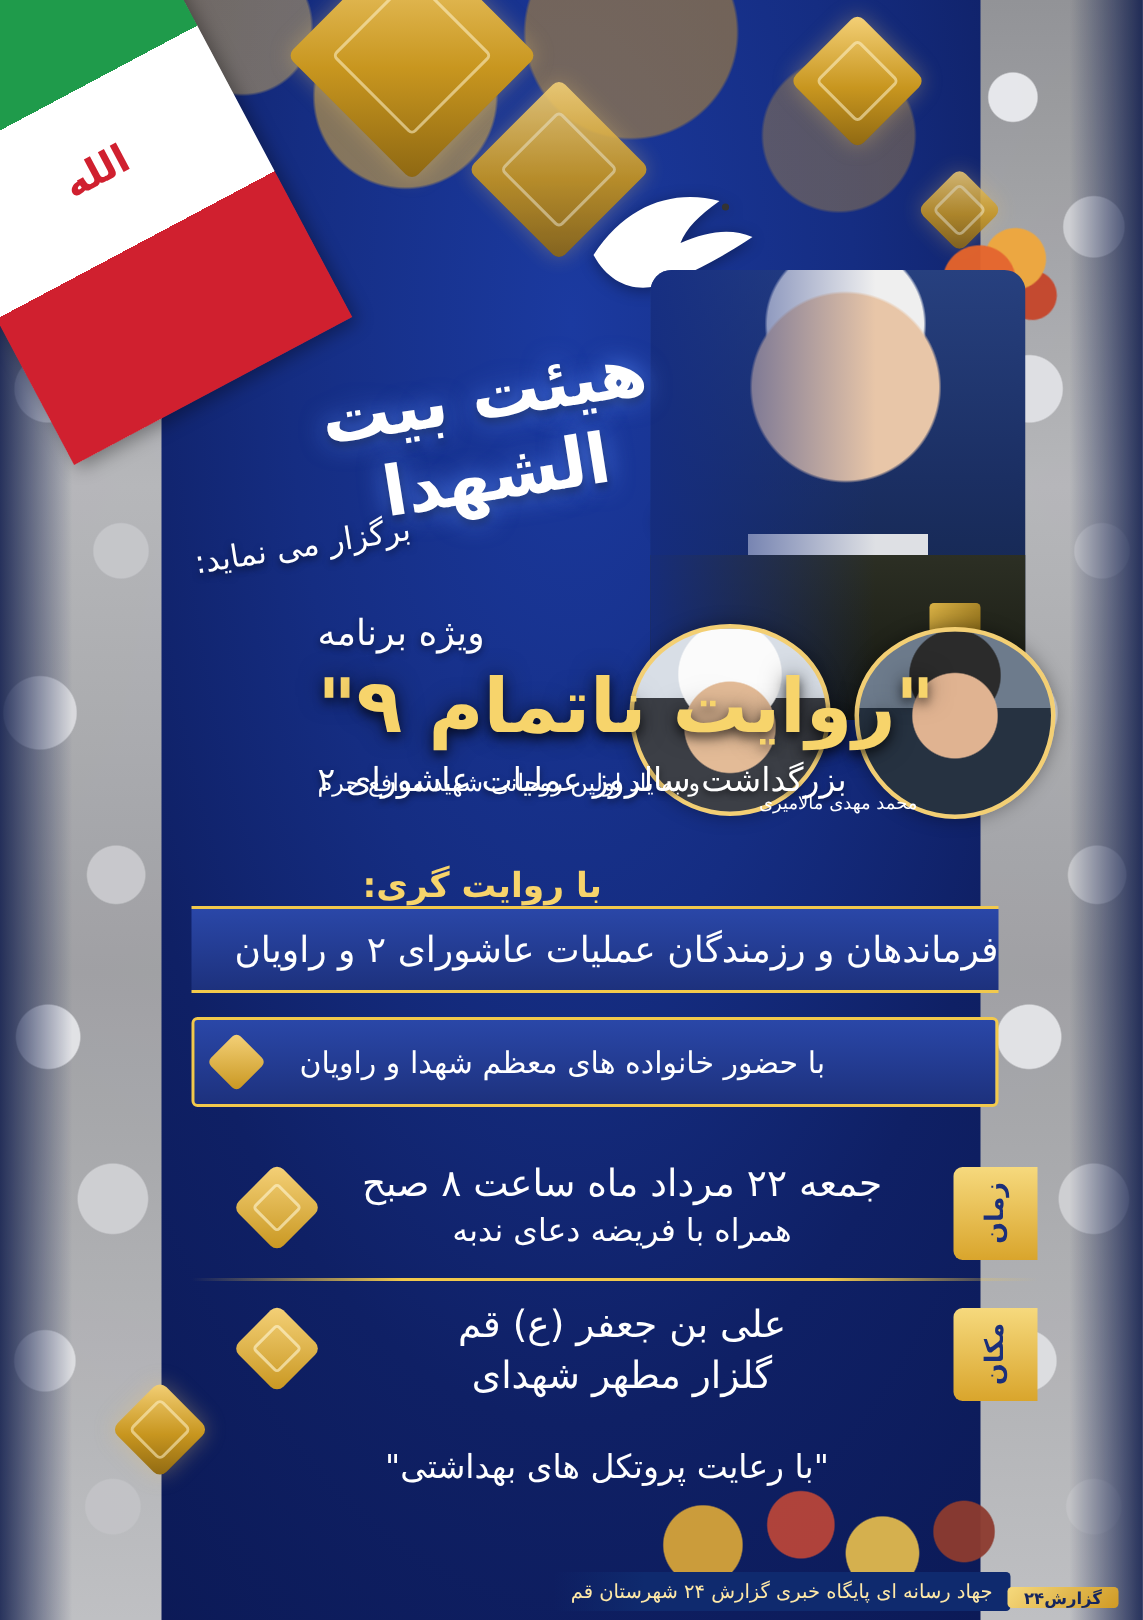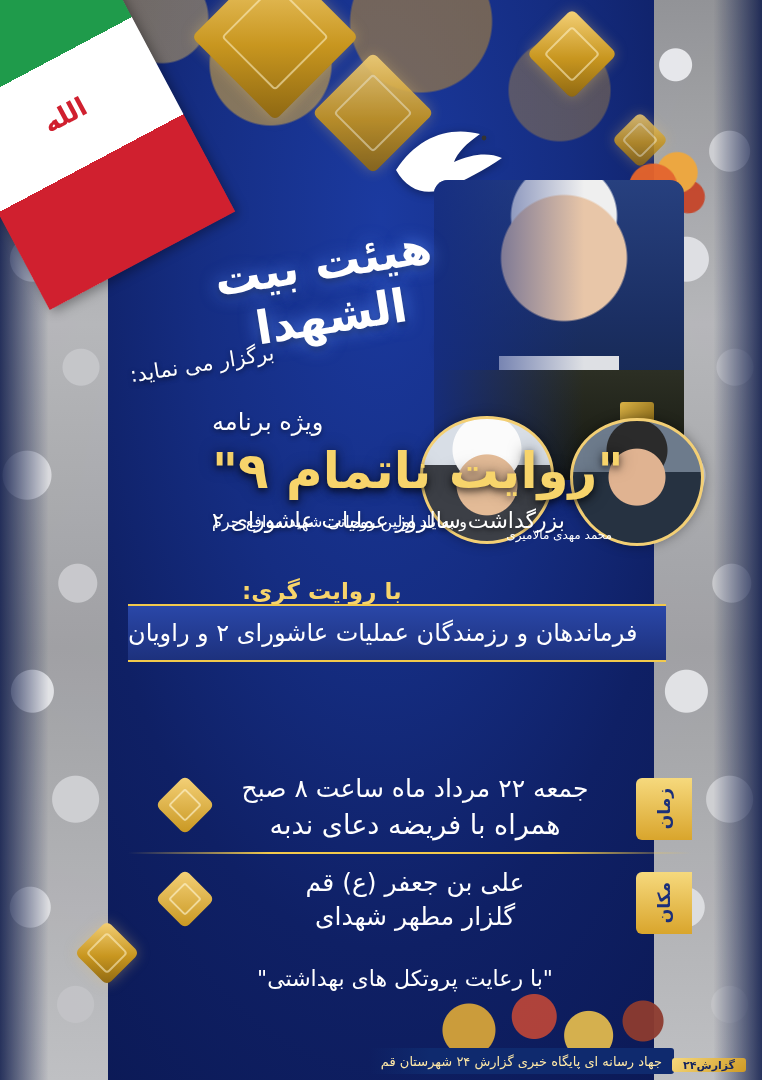--- a/index.html
+++ b/index.html
@@ -154,21 +154,21 @@
 
   
   .narr-label{
     position:absolute;right:120px;top:578px;width:400px;text-align:left;
     color:#f7d46b;font-size:23px;font-weight:bold;
   }
   .narr-band{
     position:absolute;left:128px;right:96px;top:604px;height:54px;
     background:linear-gradient(180deg,#2a47a8,#1d317d);
     border-top:2px solid #f2c94c;border-bottom:2px solid #f2c94c;
-    display:flex;align-items:center;justify-content:flex-end;
+    display:flex;align-items:center;justify-content:flex-start;
   }
   .narr-band span{color:#fff;font-size:24px;}
 
   .attend-band{
     position:absolute;left:128px;right:96px;top:678px;height:56px;
     background:linear-gradient(180deg,#2a47a8,#1d317d);
     border:2px solid #f2c94c;border-radius:4px;
     display:flex;align-items:center;justify-content:flex-end;padding-left:70px;
   }
   .attend-band span{color:#ffffff;font-size:20px;padding-right:18px;}
@@ -181,21 +181,21 @@
   .row-place{top:866px;}
   .info-tab{
     position:absolute;right:0;top:6px;width:56px;height:62px;
     background:linear-gradient(180deg,#f6d97d,#d9a52c);
     border-radius:6px 0 0 6px;display:flex;align-items:center;justify-content:center;
   }
   .info-tab span{color:#1b2f7a;font-size:17px;font-weight:bold;
     writing-mode:vertical-rl;transform:rotate(180deg);}
   .info-text{position:absolute;right:70px;left:80px;top:0;text-align:center;color:#fff;}
   .info-text .l1{font-size:25px;line-height:1.35;}
-  .info-text .l2{font-size:27px;line-height:1.4;}
+  .info-text .l2{font-size:21px;line-height:1.4;}
   .info-orn{position:absolute;left:36px;top:12px;width:42px;height:42px;
     transform:rotate(45deg);background:linear-gradient(135deg,#f5d27a,#c8961f);border-radius:6px;}
   .info-orn:after{content:"";position:absolute;inset:22%;border:2px solid rgba(255,246,214,.6);border-radius:3px;}
   .row-sep{position:absolute;left:128px;right:70px;top:852px;height:2px;
     background:linear-gradient(90deg,rgba(242,201,76,0),#f2c94c 25%,#f2c94c 75%,rgba(242,201,76,0));}
 
   
   .protocol{
     position:absolute;left:128px;right:80px;top:966px;text-align:center;
     color:#ffffff;font-size:22px;
@@ -280,20 +280,24 @@
   <div class="prog-title">"روایت ناتمام ۹"</div>
   <div class="prog-line1">بزرگداشت سالروز عملیات عاشورای ۲</div>
   <div class="prog-line2">و به یاد اولین روحانی شهید مدافع حرم</div>
   <div class="prog-line3">محمد مهدی مالامیری</div>
 
   <div class="narr-label">با روایت گری:</div>
   <div class="narr-band">
     <span>فرماندهان و رزمندگان عملیات عاشورای ۲ و راویان</span>
   </div>
 
+  <div class="attend-band">
+    <div class="attend-orn"></div>
+    <span>با حضور خانواده های معظم شهدا و راویان</span>
+  </div>
 
   <div class="info-row row-time">
     <div class="info-tab">
       <span>زمان</span>
     </div>
     <div class="info-text">
       <div class="l1">جمعه ۲۲ مرداد ماه ساعت ۸ صبح</div>
       <div class="l2">همراه با فریضه دعای ندبه</div>
     </div>
     <div class="info-orn"></div>

